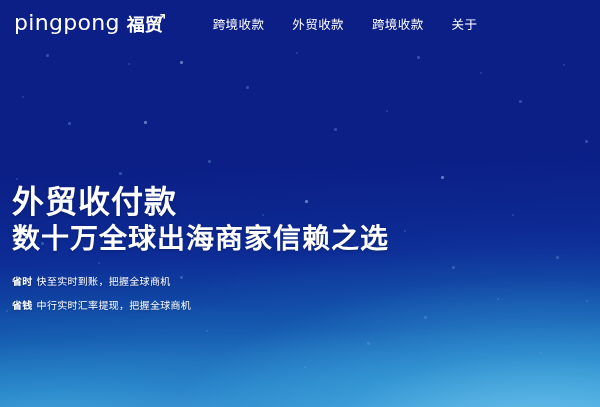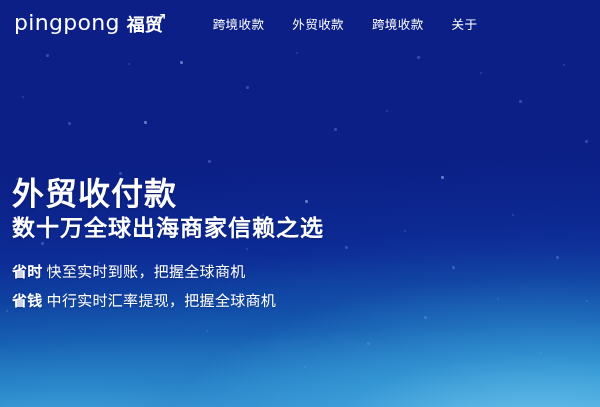--- a/index.html
+++ b/index.html
@@ -90,29 +90,29 @@
     top:176px;
     z-index:4;
   }
   .hero h1 {
     color:#ffffff;
     font-weight:700;
     line-height:1.14;
     letter-spacing:1px;
     text-shadow:0 1px 3px rgba(0,0,0,.25);
   }
-  .hl-1 { font-size:32px; display:block; }
-  .hl-2 { font-size:23px; display:block; margin-top:3px; }
+  .hl-1 { font-size:32px; display:block;margin-top:8px; }
+  .hl-2 { font-size:28px; display:block; margin-top:3px; }
 
   .bullets {
     margin-top:22px;
   }
   .bullet {
     color:#ffffff;
-    font-size:15px;
+    font-size:10px;
     line-height:1;
     margin-bottom:14px;
     letter-spacing:.3px;
     white-space:nowrap;
     text-shadow:0 1px 2px rgba(0,0,0,.22);
   }
   .bullet .tag {
     font-weight:700;
     margin-right:4px;
   }

